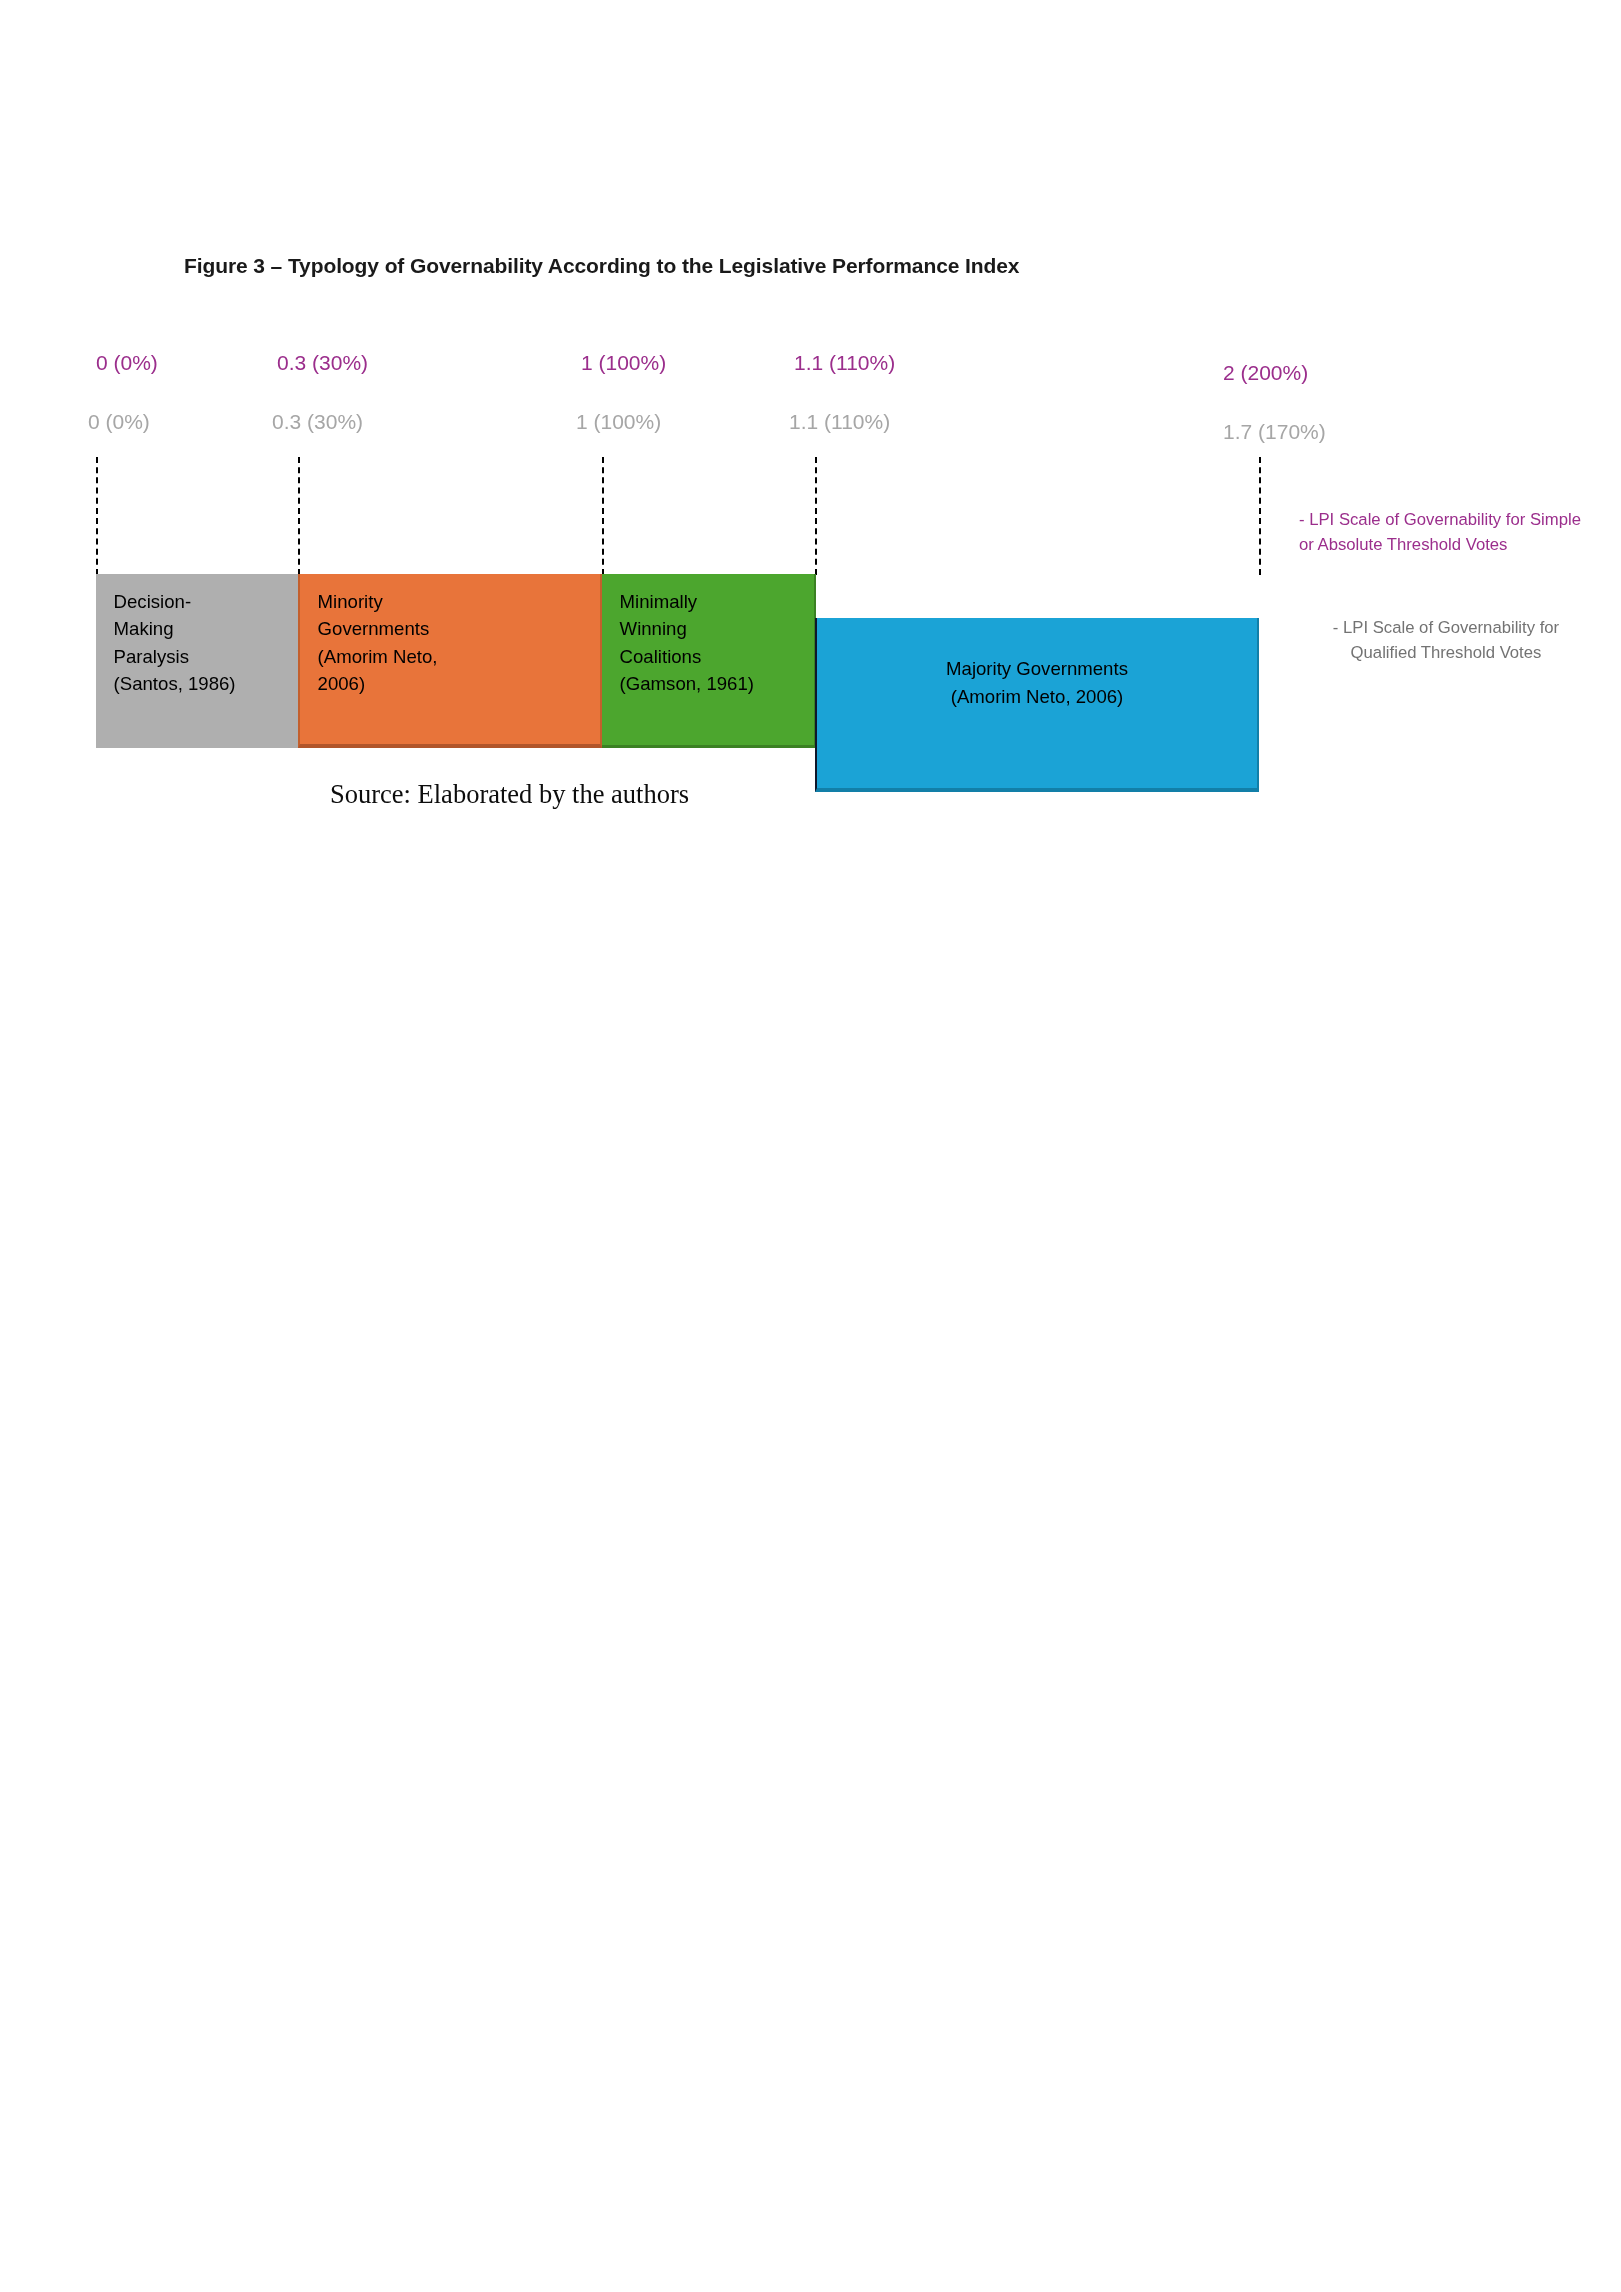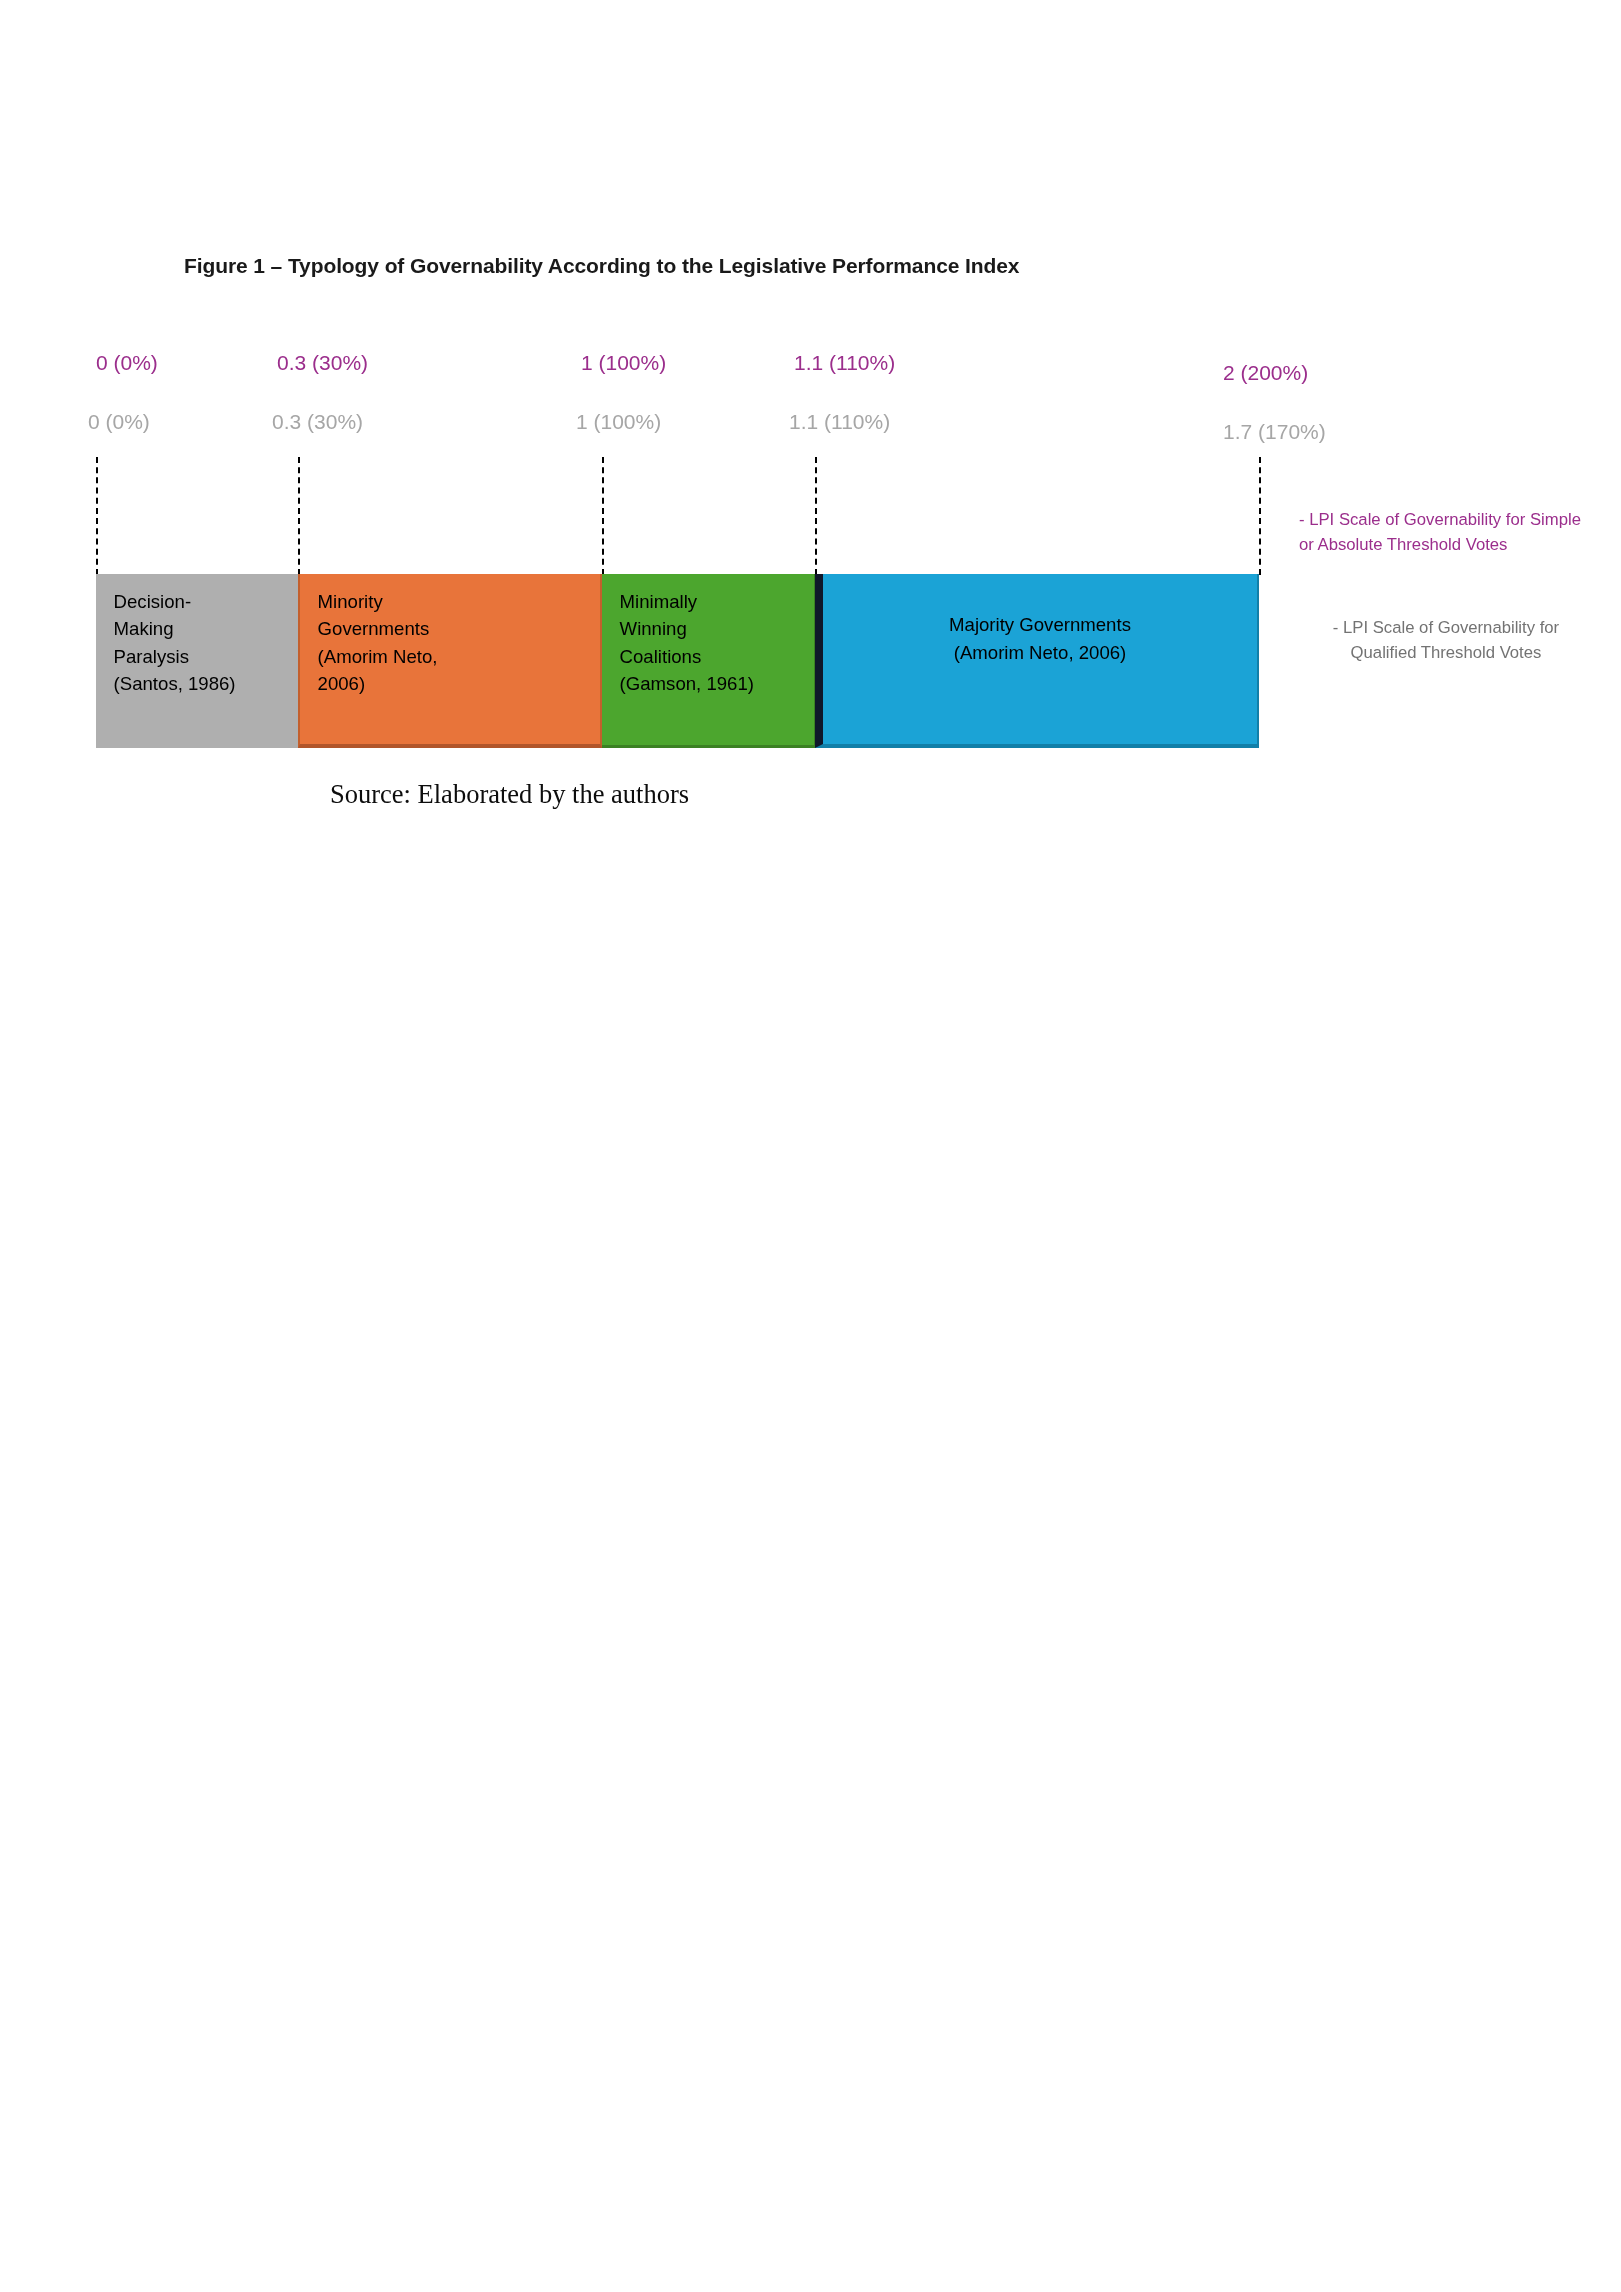--- a/index.html
+++ b/index.html
@@ -89,22 +89,23 @@
     border-right: 2px solid #C35F2C;
   }
   .band-green {
     background: #4CA62E;
     border-bottom: 3.9px solid #3B8123;
     border-right: 2px solid #3B8123;
   }
   .band-blue {
     background: #1BA3D6;
     border-bottom: 4.9px solid #127FA8;
-    border-left: 8px solid #0f172a;
+    border-left: 2px solid #0f172a;
     border-right: 2.9px solid #127FA8;
+    margin-top: 44px;
   }
 
   
   .legend-entry {
     position: absolute;
     left: 1299px;
     width: 294px;
     font-size: 16.7px;
     line-height: 1.48;
   }
@@ -120,21 +121,21 @@
     font-size: 26.5px;
     color: #0d0d0d;
     white-space: nowrap;
   }
 </style>
 </head>
 <body>
 
 <div class="page">
 
-  <div class="fig-title">Figure 1 – Typology of Governability According to the Legislative Performance Index</div>
+  <div class="fig-title">Figure 3 – Typology of Governability According to the Legislative Performance Index</div>
 
   <div class="scale-label primary" style="left:96px;">0 (0%)</div>
   <div class="scale-label primary" style="left:277px;">0.3 (30%)</div>
   <div class="scale-label primary" style="left:581px;">1 (100%)</div>
   <div class="scale-label primary" style="left:794px;">1.1 (110%)</div>
   <div class="scale-label primary" style="left:1223px;top:361px;">2 (200%)</div>
 
   <div class="scale-label secondary" style="left:88px;">0 (0%)</div>
   <div class="scale-label secondary" style="left:272px;">0.3 (30%)</div>
   <div class="scale-label secondary" style="left:576px;">1 (100%)</div>

